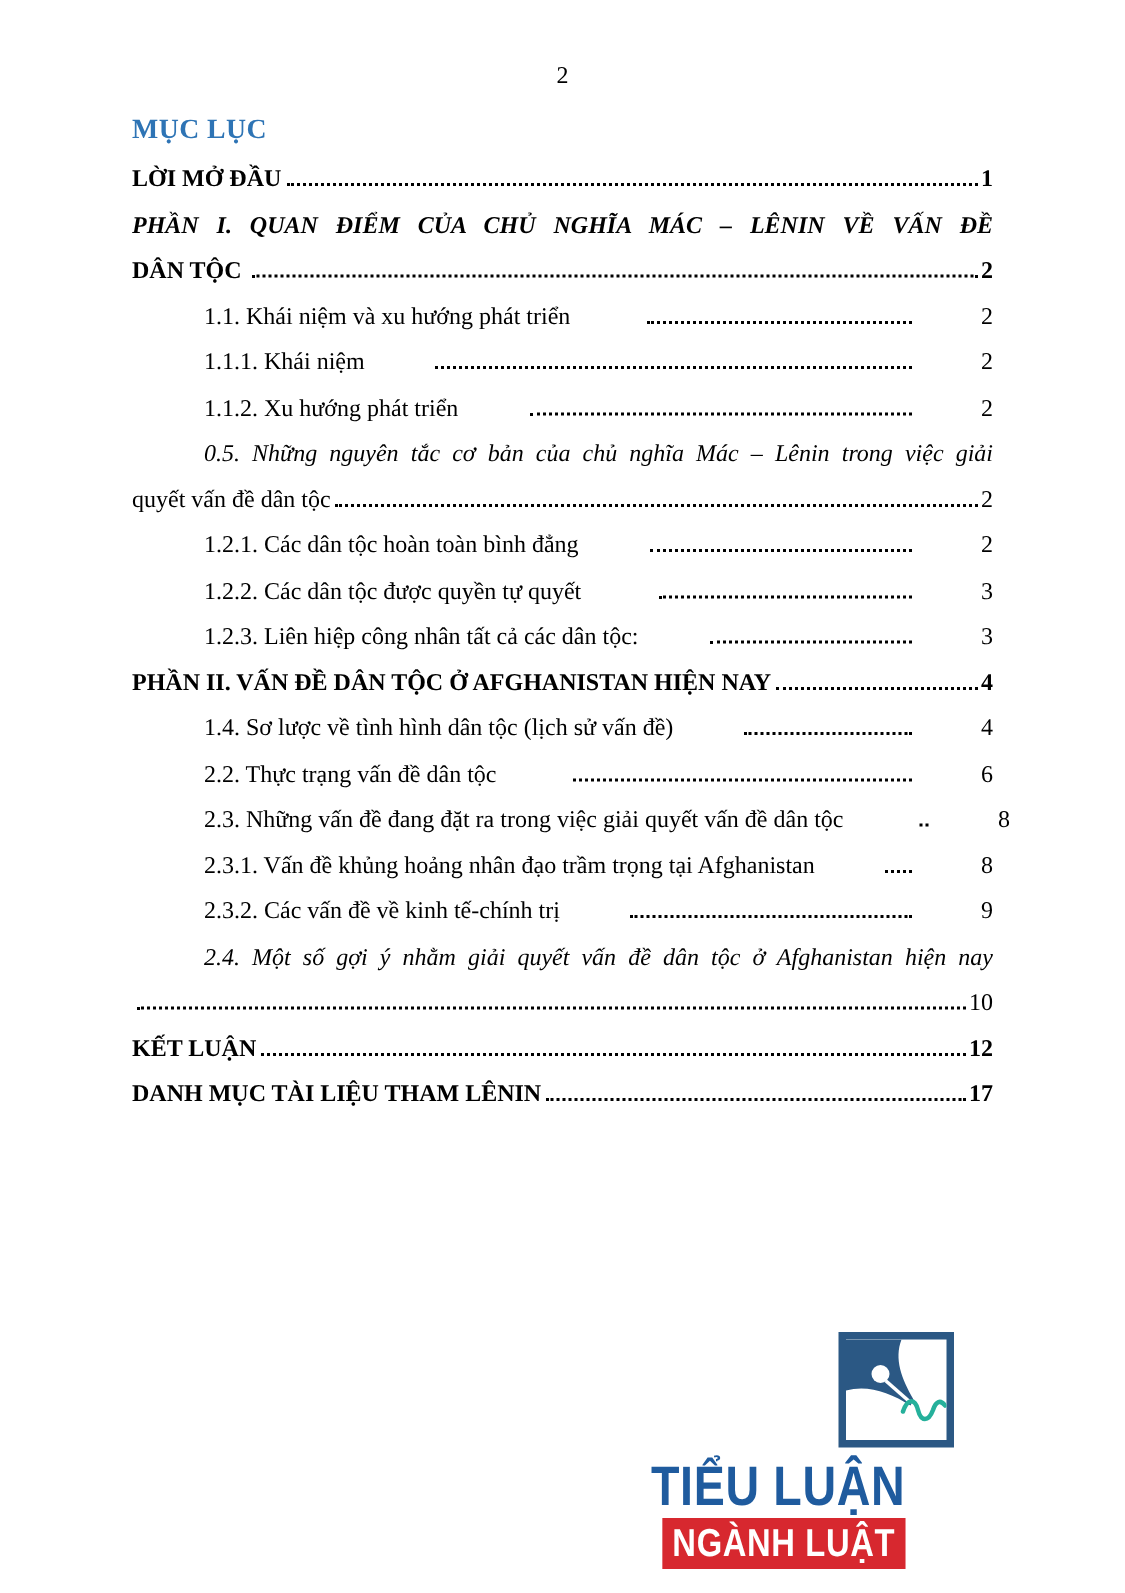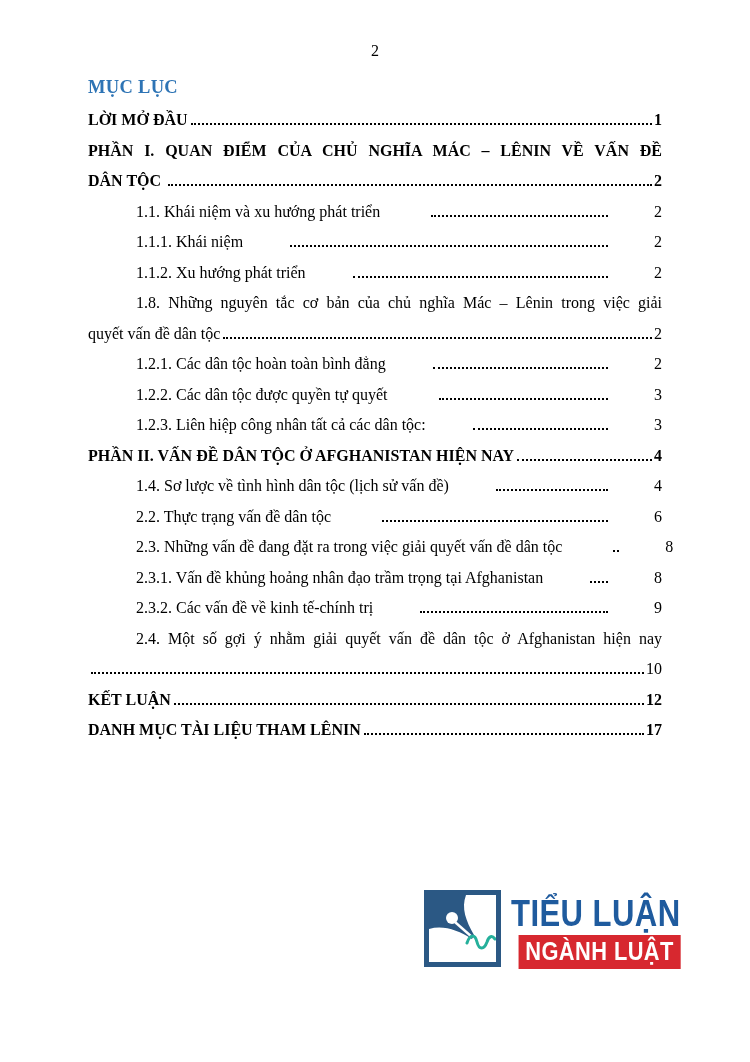--- a/index.html
+++ b/index.html
@@ -40,40 +40,42 @@
     height: 30.5px;
   }
   .toc-row.bold { font-weight: bold; justify-content: flex-end; }
   .toc-row.indent { padding-left: 48px; gap: 44px; }
   .toc-text { white-space: pre; }
   .toc-row.justify .toc-text {
     white-space: normal;
     width: 100%;
     text-align: justify;
     text-align-last: justify;
+    font-style: italic;
   }
   .toc-dots {
     flex: 1 1 auto;
     min-width: 6px;
     border-bottom: 2px dotted #000000;
     margin: 0 2px 5px 3px;
   }
   .toc-row.bold .toc-dots {
     border-bottom: 2.8px dotted #000000;
     margin-bottom: 4px;
   }
   .toc-page { white-space: nowrap; }
 
   
   .logo {
     position: absolute;
     left: 424px;
     top: 888px;
     display: flex;
-    align-items: center;
+    align-items: flex-end;
+    flex-direction: column;
   }
   .logo-box {
     width: 77px;
     height: 77px;
     box-sizing: border-box;
     border: 5px solid #2B5884;
     background: #ffffff;
     flex: 0 0 auto;
   }
   .logo-box svg { display: block; }
@@ -144,21 +146,21 @@
     <span class="toc-page">2</span>
   </div>
 
   <div class="toc-row indent">
     <span class="toc-text">1.1.2. Xu hướng phát triển</span>
     <span class="toc-dots"></span>
     <span class="toc-page">2</span>
   </div>
 
   <div class="toc-row indent justify">
-    <span class="toc-text">1.8. Những nguyên tắc cơ bản của chủ nghĩa Mác – Lênin trong việc giải</span>
+    <span class="toc-text">0.5. Những nguyên tắc cơ bản của chủ nghĩa Mác – Lênin trong việc giải</span>
 
   </div>
 
   <div class="toc-row">
     <span class="toc-text">quyết vấn đề dân tộc</span>
     <span class="toc-dots"></span>
     <span class="toc-page">2</span>
   </div>
 
   <div class="toc-row indent">

